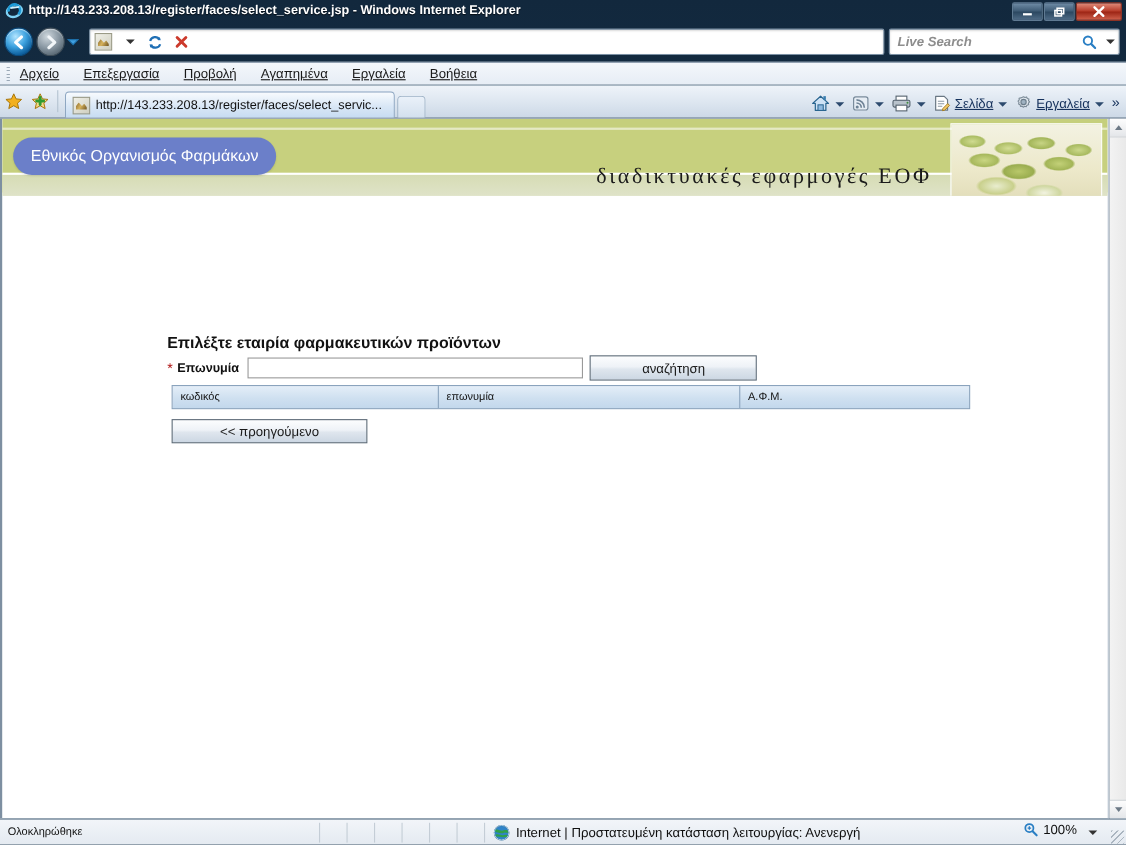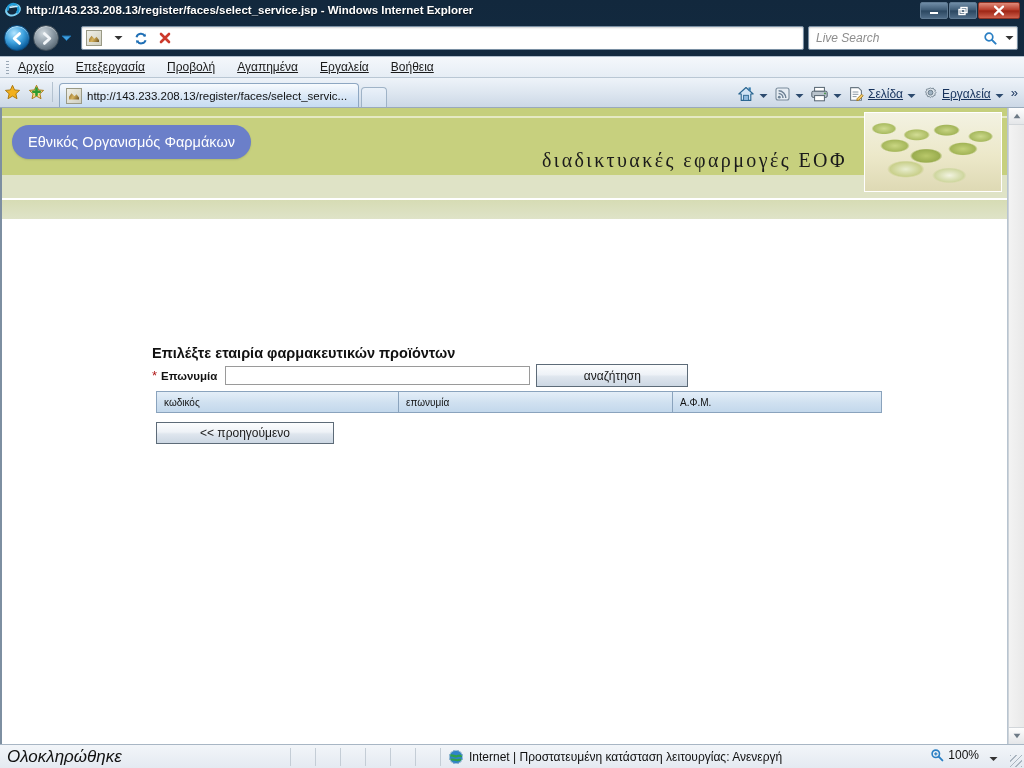--- a/index.html
+++ b/index.html
@@ -111,21 +111,21 @@
   }
   .addr-refresh, .addr-stop { width:24px; }
   .searchbox {
     width:210px; height:24px; margin-right:6px; flex:0 0 auto;
     background:#ffffff; border:1px solid #7a8fa3; border-radius:2px;
     display:flex; align-items:center;
     box-shadow:inset 0 1px 2px rgba(0,0,0,.18);
   }
   .search-ph {
     flex:1 1 auto; font-size:12px; color:#8d8d8d; font-style:italic; padding-left:7px;
-    white-space:nowrap; overflow:hidden;
+    white-space:nowrap; overflow:hidden;font-weight:bold;
   }
   .search-ico { width:22px; display:flex; align-items:center; justify-content:center; }
   .search-drop { width:16px; display:flex; align-items:center; justify-content:center; }
 
   
   .menubar {
     position:absolute; left:0; top:56px; width:1024px; height:22px;
     background:linear-gradient(180deg,#f4f7fb 0%, #e6edf5 100%);
     border-top:1px solid #aebdcc;
     border-bottom:1px solid #b9c7d4;
@@ -203,21 +203,21 @@
   }
   .vscroll .arrow {
     width:16px;height:17px;display:flex;align-items:center;justify-content:center;
     background:linear-gradient(180deg,#fdfdfd,#e4e6e9);
     border-bottom:1px solid #d2d6da;
   }
   .vscroll .arrow.bot { position:absolute; bottom:0; border-bottom:none; border-top:1px solid #d2d6da; }
 
   
   .banner {
-    position:relative; height:111px; width:100%;
+    position:relative; height:70px; width:100%;
     background:#dfe3c6;
     overflow:hidden;
   }
   .banner-top {
     position:absolute; left:0; top:0; width:100%; height:10px;
     background:#c5cf7c;
   }
   .banner-mid {
     position:absolute; left:0; top:10px; width:100%; height:57px;
     background:#c7d07e;
@@ -319,21 +319,21 @@
     width:178px; height:22px;
   }
 
   
   .statusbar {
     position:absolute; left:0; bottom:0; width:1024px; height:24px;
     background:linear-gradient(180deg,#f2f5f9 0%, #e4eaf1 100%);
     border-top:1px solid #a8b6c4;
     display:flex; align-items:center;
   }
-  .status-text { font-size:17px; color:#101010; margin-left:7px; white-space:nowrap;font-style:italic; }
+  .status-text { font-size:10px; color:#101010; margin-left:7px; white-space:nowrap; }
   .status-zone {
     position:absolute; left:448px; display:flex; align-items:center;
   }
   .globe { width:16px;height:16px; margin-right:5px; flex:0 0 auto; }
   .zone-text { font-size:12px; color:#101010; white-space:nowrap; }
   .status-zoom {
     position:absolute; right:26px; display:flex; align-items:flex-start;
   }
   .zoom-text { font-size:12px; color:#101010; margin-left:4px; }
   .zoom-caret { margin-left:10px; }

